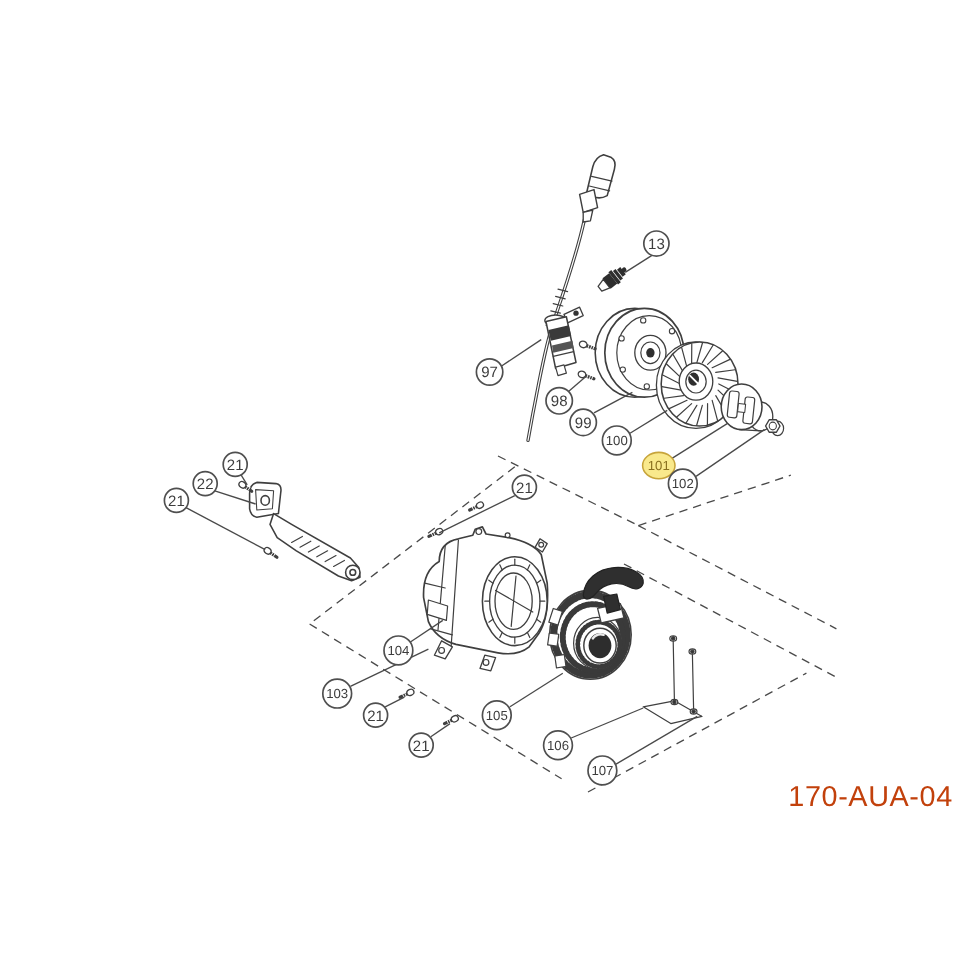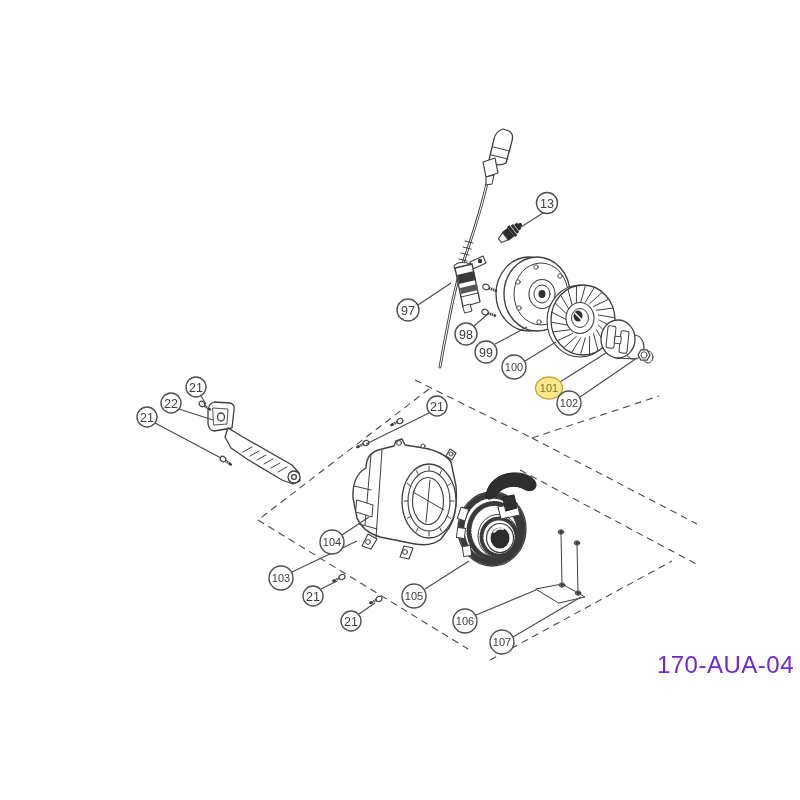--- a/index.html
+++ b/index.html
@@ -1,20 +1,20 @@
 <!DOCTYPE html>
 <html><head>
 <meta charset="utf-8">
 <style>
   html,body{margin:0;padding:0;background:#ffffff;}
   .stage{position:relative;width:800px;height:760px;background:#ffffff;overflow:hidden;
          font-family:"Liberation Sans",sans-serif;}
   #diagram{position:absolute;left:0;top:0;}
   #diagram text{font-family:"Liberation Sans",sans-serif;}
-  .drawing-number{position:absolute;top:651px;right:6px;font-size:24px;color:#6d28d9;
+  .drawing-number{position:absolute;top:651px;right:6px;font-size:24px;color:#c2410c;
                   letter-spacing:0.5px;font-family:"Liberation Sans",sans-serif;text-align:center;}
   .part{stroke-linejoin:round;stroke-linecap:round;}
 </style>
 </head>
 <body>
 
 <div class="stage">
 
 <svg id="diagram" width="800" height="800" viewBox="0 0 800 800">
 

